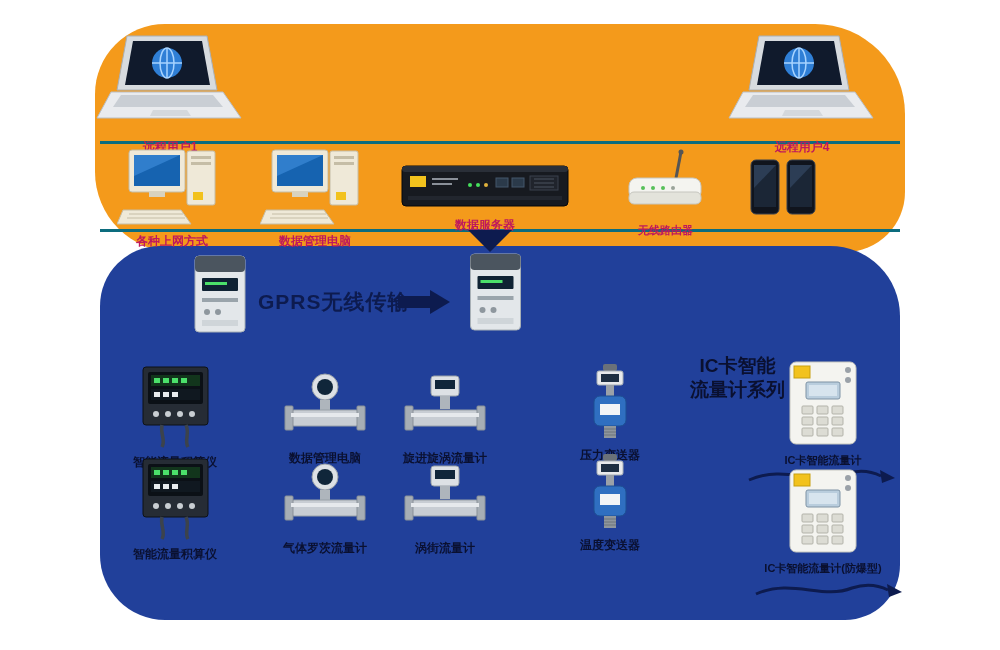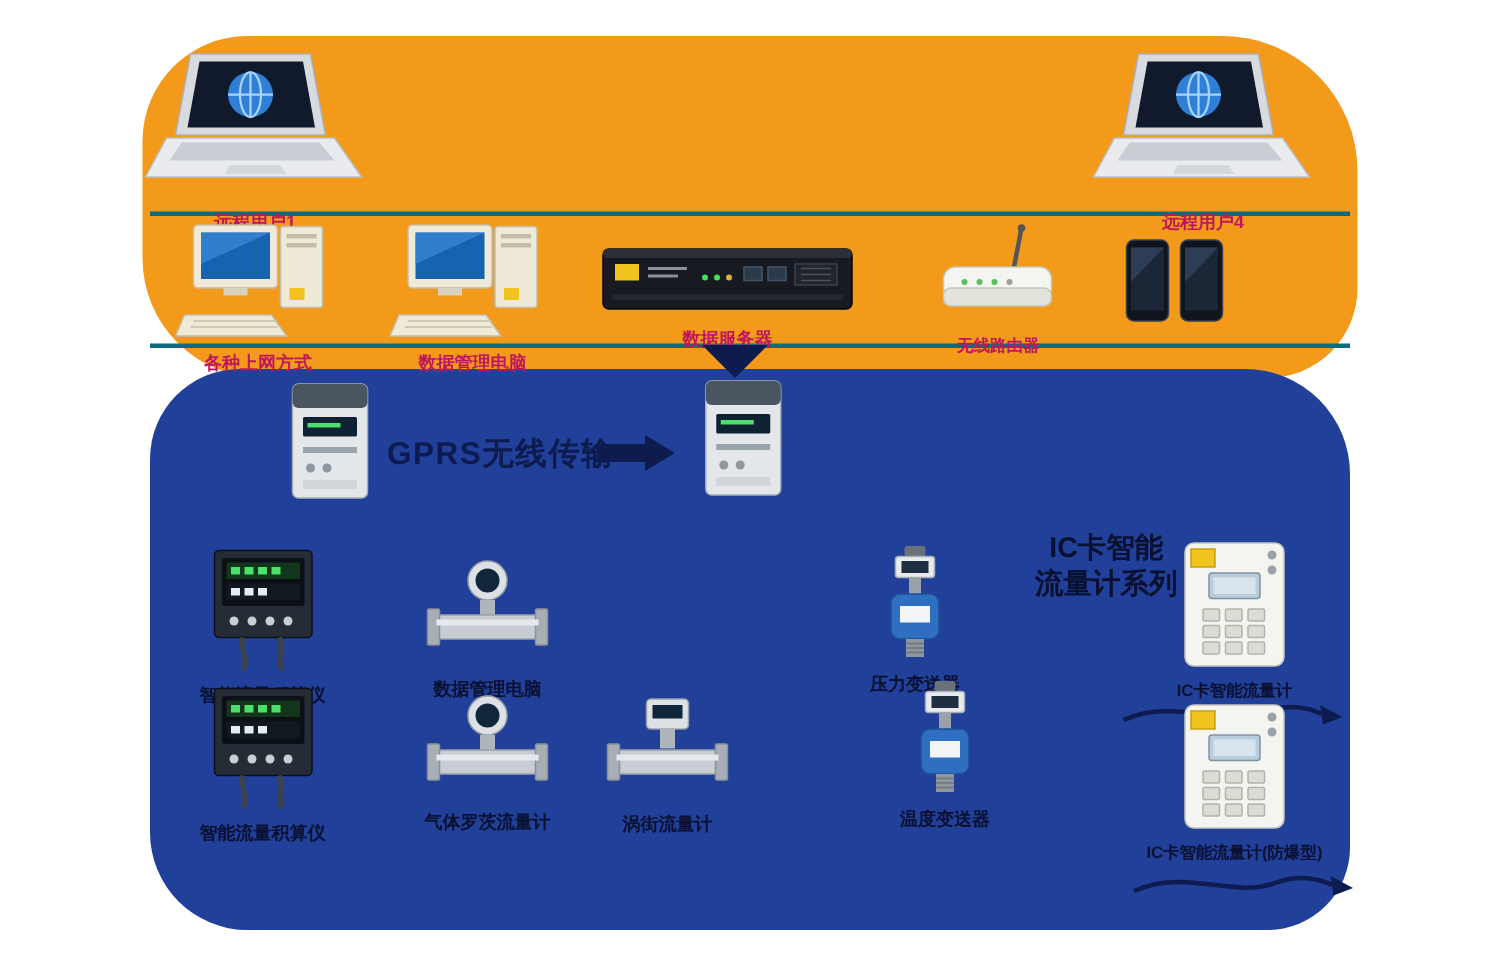--- a/index.html
+++ b/index.html
@@ -269,20 +269,26 @@
         <use href="#sym-panel"></use>
       </svg>
     <span class="lbl on-blue">智能流量积算仪</span>
   </div>
   <div class="item" style="left:255px;top:372px;width:140px;">
     <svg class="icon" width="85" height="65">
         <use href="#sym-meter-round"></use>
       </svg>
     <span class="lbl on-blue" style="margin-top:10px;">数据管理电脑</span>
   </div>
+  <div class="item" style="left:375px;top:372px;width:140px;">
+    <svg class="icon" width="85" height="65">
+        <use href="#sym-meter-square"></use>
+      </svg>
+    <span class="lbl on-blue" style="margin-top:10px;">旋进旋涡流量计</span>
+  </div>
   <div class="item" style="left:540px;top:362px;width:140px;">
     <svg class="icon" width="50" height="80">
         <use href="#sym-transmitter"></use>
       </svg>
     <span class="lbl on-blue">压力变送器</span>
   </div>
 
   <div class="item" style="left:105px;top:456px;width:140px;">
     <svg class="icon" width="75" height="85">
         <use href="#sym-panel"></use>
@@ -294,21 +300,21 @@
         <use href="#sym-meter-round"></use>
       </svg>
     <span class="lbl on-blue" style="margin-top:10px;">气体罗茨流量计</span>
   </div>
   <div class="item" style="left:375px;top:462px;width:140px;">
     <svg class="icon" width="85" height="65">
         <use href="#sym-meter-square"></use>
       </svg>
     <span class="lbl on-blue" style="margin-top:10px;">涡街流量计</span>
   </div>
-  <div class="item" style="left:560px;top:452px;width:140px;">
+  <div class="item" style="left:540px;top:452px;width:140px;font-family:Liberation Mono, monospace;">
     <svg class="icon" width="50" height="80">
         <use href="#sym-transmitter"></use>
       </svg>
     <span class="lbl on-blue">温度变送器</span>
   </div>
 
   <div class="heading">
     <div>IC卡智能</div>
     <div>流量计系列</div>
   </div>

